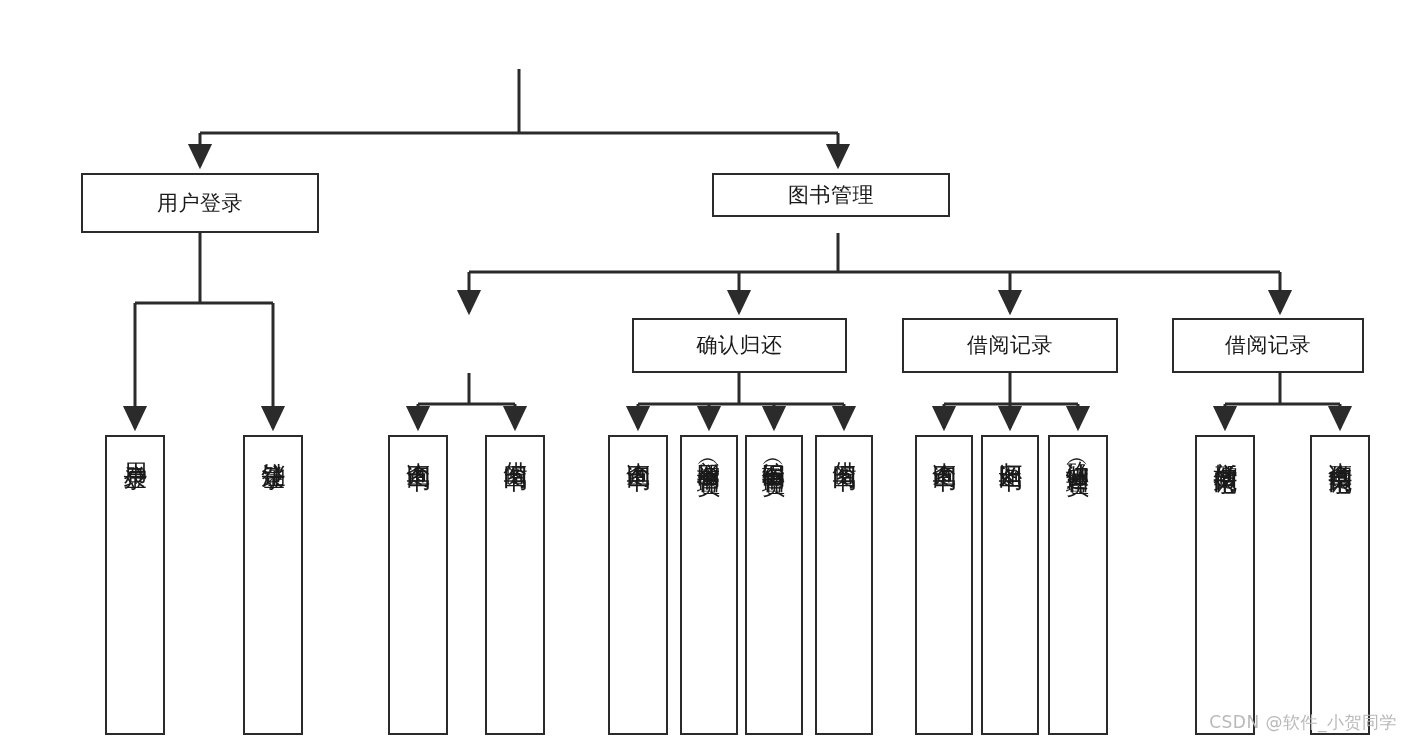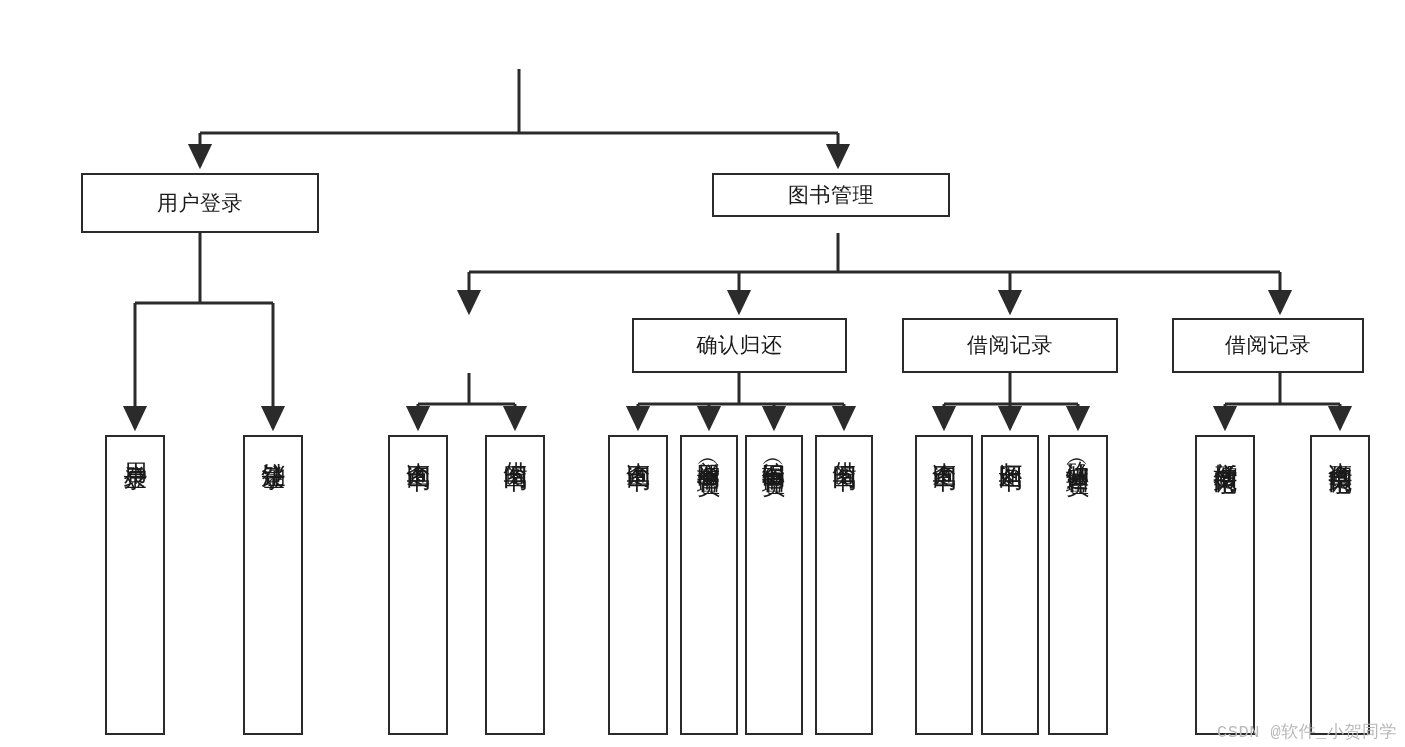--- a/index.html
+++ b/index.html
@@ -59,27 +59,26 @@
     text-orientation: upright;
     font-size: 24px;
     line-height: 1.05;
     letter-spacing: 2px;
     white-space: nowrap;
   }
   .node.v.tall .node-label { font-size: 23px; }
   #watermark {
     position: absolute;
     right: 8px;
-    bottom: 4px;
+    bottom: 13px;
     font-size: 17px;
     color: #b9b9b9;
     white-space: nowrap;
     user-select: none;
     letter-spacing: 0.5px;
-    font-family: Liberation Mono, monospace;
   }
 </style>
 </head>
 <body>
 
 <div id="diagram-canvas">
 
   <svg id="edge-layer" viewBox="0 0 1405 747" width="1405" height="747" xmlns="http://www.w3.org/2000/svg">
     <defs>
       <marker id="arrowhead" markerWidth="9" markerHeight="9" refX="7.5" refY="4.5" orient="auto" markerUnits="strokeWidth">

